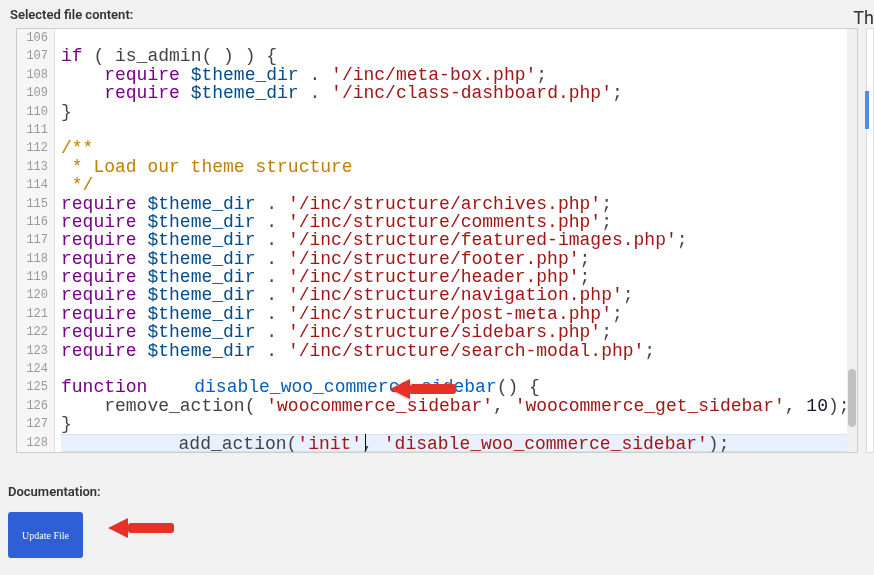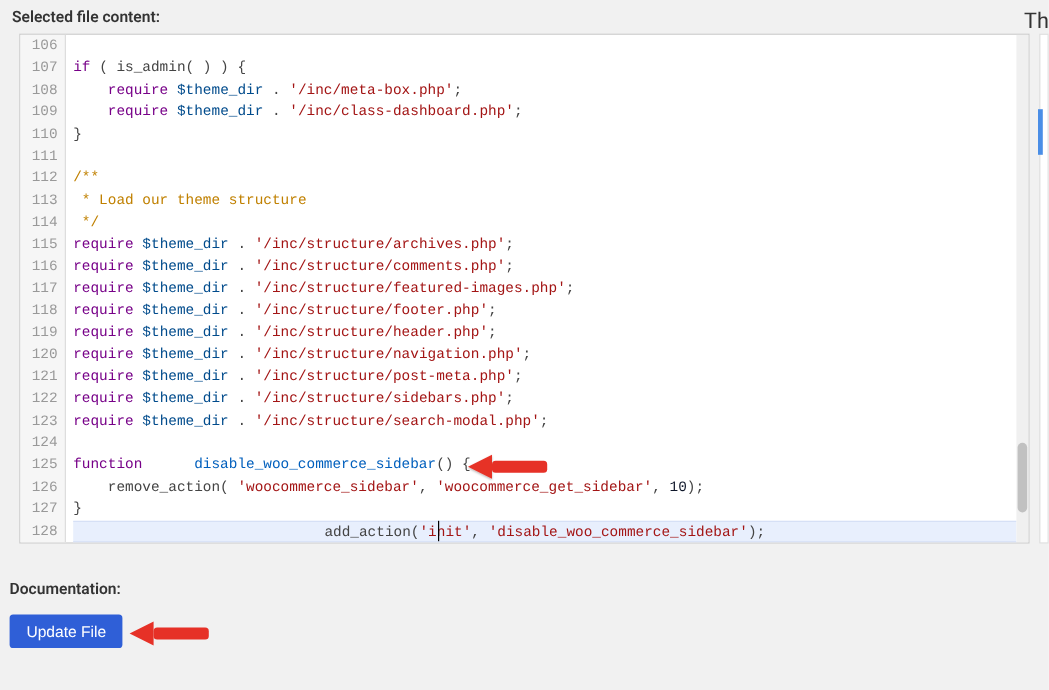--- a/index.html
+++ b/index.html
@@ -44,21 +44,21 @@
     top: 0; left: 0;
     width: 38px;
     height: 100%;
     background: #f6f6f6;
     border-right: 1px solid #ddd;
   }
   .code-area {
     position: absolute;
     top: 0; left: 38px; right: 10px; bottom:0;
     font-family: Consolas, "Courier New", monospace;
-    font-size: 12px;
+    font-size: 18px;
     line-height: 18.4px;
     white-space: pre;
     padding-left: 6px;
   }
   .line-nums {
     font-family: Consolas, "Courier New", monospace;
     font-size: 12px;
     line-height: 18.4px;
     color: #999;
     text-align: right;
@@ -117,28 +117,29 @@
     border:1px solid #7e8993;
     border-radius:3px;
     background:#f6f7f7;
     color:#888;
     font-size:13px;
   }
   .update-btn {
     position:absolute;
     top: 512px;
     left: 8px;
-    height:28px;
+    height:46px;
     padding:0 14px;
     border:none;
     border-radius:3px;
     background:#2271b1;
     color:#fff;
-    font-size:13px;
+    font-size:10px;
     cursor:pointer;
+    font-family:Liberation Serif, serif;
   }
   .update-btn.primary { background:#2f5fd7; }
   .arrow {
     position:absolute;
     height:32px;
     pointer-events:none;
   }
   .arrow1 { top: 373px; left: 388px; width:70px; }
   .arrow2 { top: 512px; left: 106px; width:70px; }
   .right-panel {

